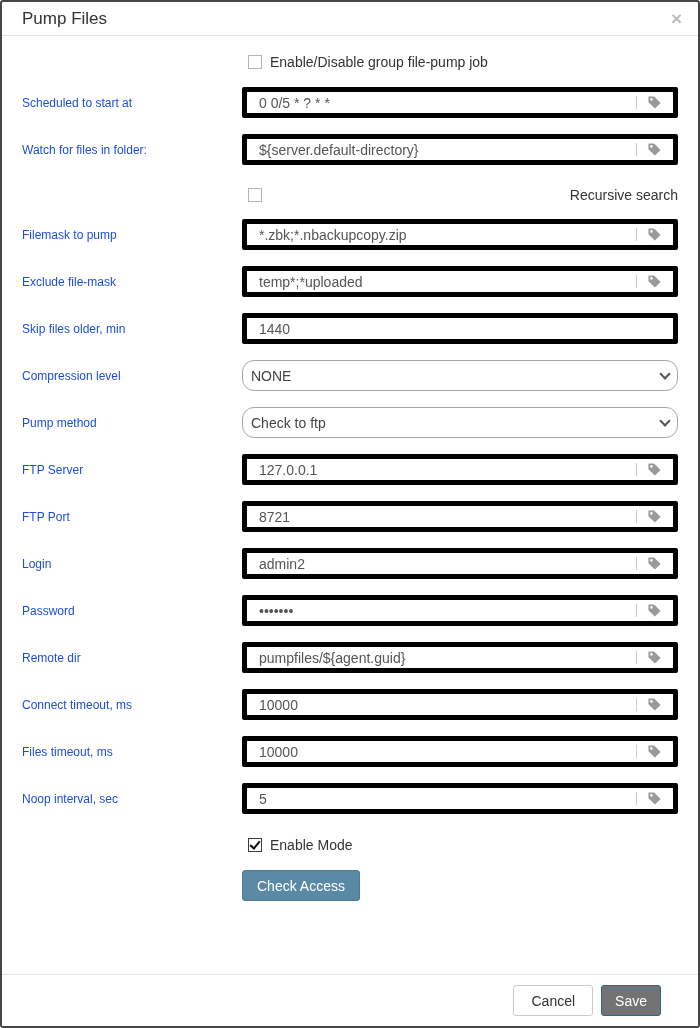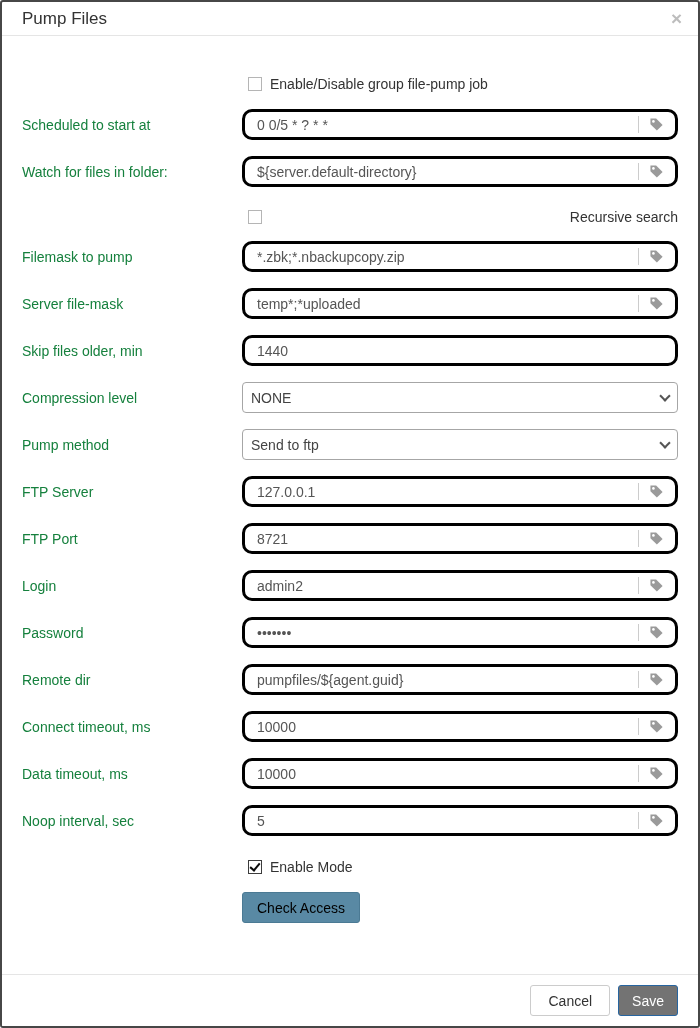--- a/index.html
+++ b/index.html
@@ -5,59 +5,58 @@
   * { margin:0; padding:0; box-sizing:border-box; }
   html,body { background:#fff; }
   body { font-family:"Liberation Sans", sans-serif; }
 
   .modal {
     width:700px; height:1028px;
     border:2px solid #474747; border-radius:3px;
     background:#fff;
     display:flex; flex-direction:column;
     overflow:hidden;
-    gap:22px;
   }
 
   
   .modal-header {
     flex:0 0 34px; display:flex; align-items:center;
     padding:0 16px 0 20px;
     border-bottom:1px solid #e5e5e5;
   }
   .modal-title { flex:1; font-size:17px; color:#333; }
   .close { color:#bdbdbd; font-size:19px; font-weight:bold; line-height:1; cursor:pointer; }
 
   
   .modal-body { flex:1 1 auto; padding:18px 20px 0 20px; display:flex; flex-direction:column; overflow:hidden; }
 
   .row { display:flex; align-items:center; margin-bottom:16px; flex:0 0 auto; }
-  .lbl { flex:0 0 220px; font-size:14px; color:#15803d; padding-right:10px; }
+  .lbl { flex:0 0 220px; font-size:12px; color:#1d4ed8; padding-right:10px; }
   .ctl { flex:1 1 auto; min-width:0; }
 
   .input-group {
     display:flex; align-items:stretch;
     height:31px; background:#fff;
-    border:3px solid #000000; border-radius:10px;
+    border:5px solid #000000; border-radius:2px;
   }
   .txt {
     flex:1 1 auto; min-width:0; border:none; outline:none; background:transparent;
     padding:0 12px; font-size:14px; color:#555; font-family:inherit;
   }
   .addon {
     flex:0 0 37px; display:flex; align-items:center; justify-content:center;
     position:relative; cursor:pointer;
   }
   .addon::before {
     content:""; position:absolute; left:0; top:4px; bottom:4px; width:1px; background:#ccc;
   }
 
   .select {
     display:flex; align-items:center; justify-content:space-between;
-    height:31px; border:1px solid #a6a6a6; border-radius:4px;
+    height:31px; border:1px solid #a6a6a6; border-radius:12px;
     padding:0 8px 0 8px; background:#fff; cursor:pointer;
   }
   .select .val { font-size:14px; color:#444; }
   .chev {
     width:8px; height:8px; margin-top:-4px;
     border-right:2px solid #555; border-bottom:2px solid #555;
     transform:rotate(45deg);
   }
 
   
@@ -75,26 +74,26 @@
   }
   .cblabel { font-size:14px; color:#333; }
 
   .cbrow-enable    { margin-bottom:17px; }
   .cbrow-recursive { margin-top:6px;justify-content:space-between; }
   .cbrow-passive   { margin-top:7px; margin-bottom:17px; }
   .cbrow-okreport  { margin-top:16px; margin-bottom:0; }
 
   .row-checkaccess { padding-left:220px; margin-bottom:18px; flex:0 0 auto; }
   .btn { font-family:inherit; font-size:14px; height:31px; border-radius:3px; cursor:pointer; }
-  .btn-check { background:#5989a4; border:1px solid #4b7a94; color:#000000; padding:0 14px; }
+  .btn-check { background:#5989a4; border:1px solid #4b7a94; color:#ffffff; padding:0 14px; }
 
   
   .modal-footer {
     flex:0 0 auto; border-top:1px solid #e5e5e5;
-    padding:10px 20px; display:flex; justify-content:flex-end; align-items:center; gap:8px;
+    padding:10px 37px; display:flex; justify-content:flex-end; align-items:center; gap:8px;
     background:#fff;
   }
   .btn-cancel { background:#fff; border:1px solid #ccc; color:#333; padding:0 17px; }
   .btn-save  { background:#737373; border:1px solid #2765a0; color:#fff; padding:0 13px; }
 
   .tagsvg { display:block; }
 </style>
 </head>
 <body>
 
@@ -156,21 +155,21 @@
             <svg class="tagsvg" width="15" height="15" viewBox="0 0 16 16">
                 <path fill="#9a9a9a" d="M1.5 1.5 L7.6 1.5 L14.5 8.4 L8.4 14.5 L1.5 7.6 Z"></path>
                 <circle cx="4.7" cy="4.7" r="1.4" fill="#fff"></circle>
               </svg>
           </span>
         </div>
       </div>
     </div>
 
     <div class="row">
-      <label class="lbl">Server file-mask</label>
+      <label class="lbl">Exclude file-mask</label>
       <div class="ctl">
         <div class="input-group">
           <input class="txt" value="temp*;*uploaded" style="">
           <span class="addon">
             <svg class="tagsvg" width="15" height="15" viewBox="0 0 16 16">
                 <path fill="#9a9a9a" d="M1.5 1.5 L7.6 1.5 L14.5 8.4 L8.4 14.5 L1.5 7.6 Z"></path>
                 <circle cx="4.7" cy="4.7" r="1.4" fill="#fff"></circle>
               </svg>
           </span>
         </div>
@@ -193,21 +192,21 @@
           <span class="val">NONE</span>
           <span class="chev"></span>
         </div>
       </div>
     </div>
 
     <div class="row">
       <label class="lbl">Pump method</label>
       <div class="ctl">
         <div class="select">
-          <span class="val">Send to ftp</span>
+          <span class="val">Check to ftp</span>
           <span class="chev"></span>
         </div>
       </div>
     </div>
 
     <div class="row">
       <label class="lbl">FTP Server</label>
       <div class="ctl">
         <div class="input-group">
           <input class="txt" value="127.0.0.1" style="">
@@ -290,21 +289,21 @@
             <svg class="tagsvg" width="15" height="15" viewBox="0 0 16 16">
                 <path fill="#9a9a9a" d="M1.5 1.5 L7.6 1.5 L14.5 8.4 L8.4 14.5 L1.5 7.6 Z"></path>
                 <circle cx="4.7" cy="4.7" r="1.4" fill="#fff"></circle>
               </svg>
           </span>
         </div>
       </div>
     </div>
 
     <div class="row">
-      <label class="lbl">Data timeout, ms</label>
+      <label class="lbl">Files timeout, ms</label>
       <div class="ctl">
         <div class="input-group">
           <input class="txt" value="10000" style="">
           <span class="addon">
             <svg class="tagsvg" width="15" height="15" viewBox="0 0 16 16">
                 <path fill="#9a9a9a" d="M1.5 1.5 L7.6 1.5 L14.5 8.4 L8.4 14.5 L1.5 7.6 Z"></path>
                 <circle cx="4.7" cy="4.7" r="1.4" fill="#fff"></circle>
               </svg>
           </span>
         </div>

